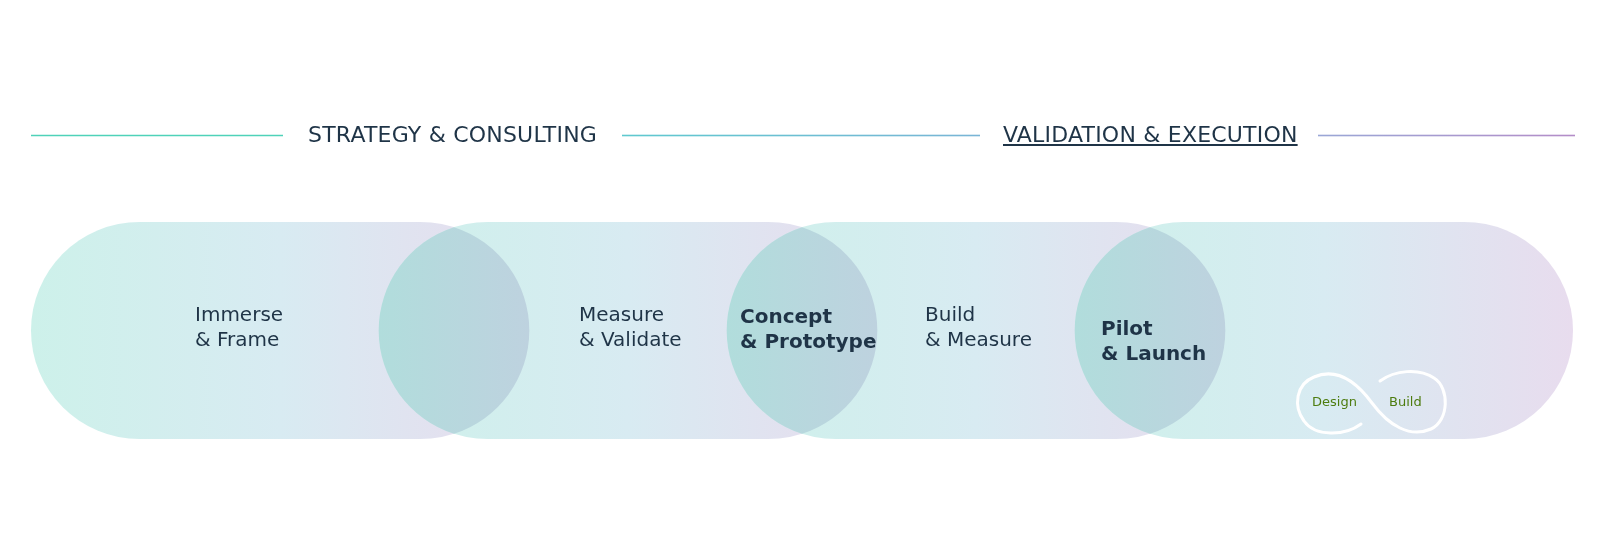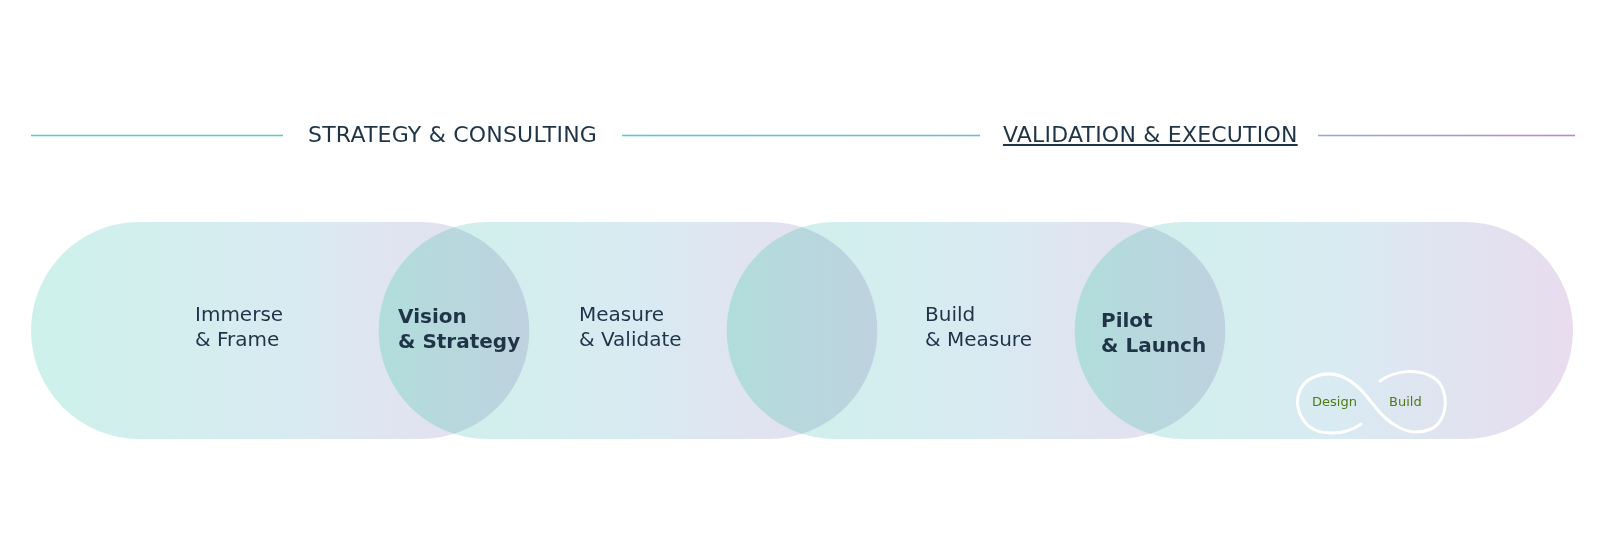--- a/index.html
+++ b/index.html
@@ -58,33 +58,33 @@
     </g>
   </svg>
 
   <div class="section-title" style="left:308px;">STRATEGY &amp; CONSULTING</div>
   <div class="section-title" style="left:1003px;text-decoration:underline;">VALIDATION &amp; EXECUTION</div>
 
   <div class="stage-label" style="left:195px; top:274px;">
     <span>Immerse</span>
     <span>&amp; Frame</span>
   </div>
-  <div class="stage-label bold" style="left:398px; top:276px;">
-    <span>Vision</span>
-    <span>&amp; Strategy</span>
-  </div>
   <div class="stage-label" style="left:579px; top:274px;">
     <span>Measure</span>
     <span>&amp; Validate</span>
+  </div>
+  <div class="stage-label bold" style="left:740px; top:276px;">
+    <span>Concept</span>
+    <span>&amp; Prototype</span>
   </div>
   <div class="stage-label" style="left:925px; top:274px;">
     <span>Build</span>
     <span>&amp; Measure</span>
   </div>
-  <div class="stage-label bold" style="left:1101px; top:280px;">
+  <div class="stage-label bold" style="left:1101px; top:288px;">
     <span>Pilot</span>
     <span>&amp; Launch</span>
   </div>
 
   <div class="loop-label" style="left:1312px; top:366px;">Design</div>
   <div class="loop-label" style="left:1389px; top:366px;">Build</div>
 
 </div>
 
 </body></html>

